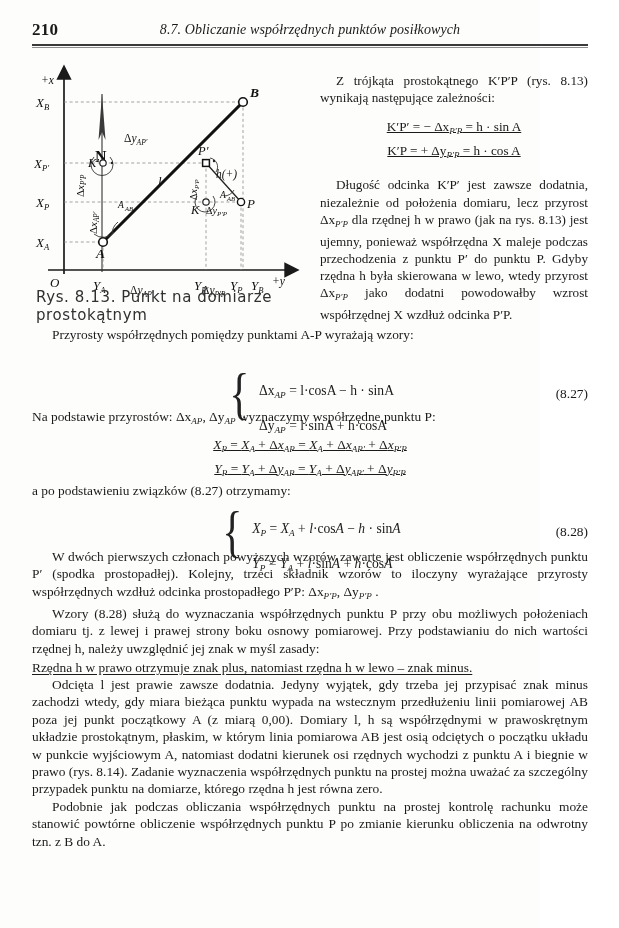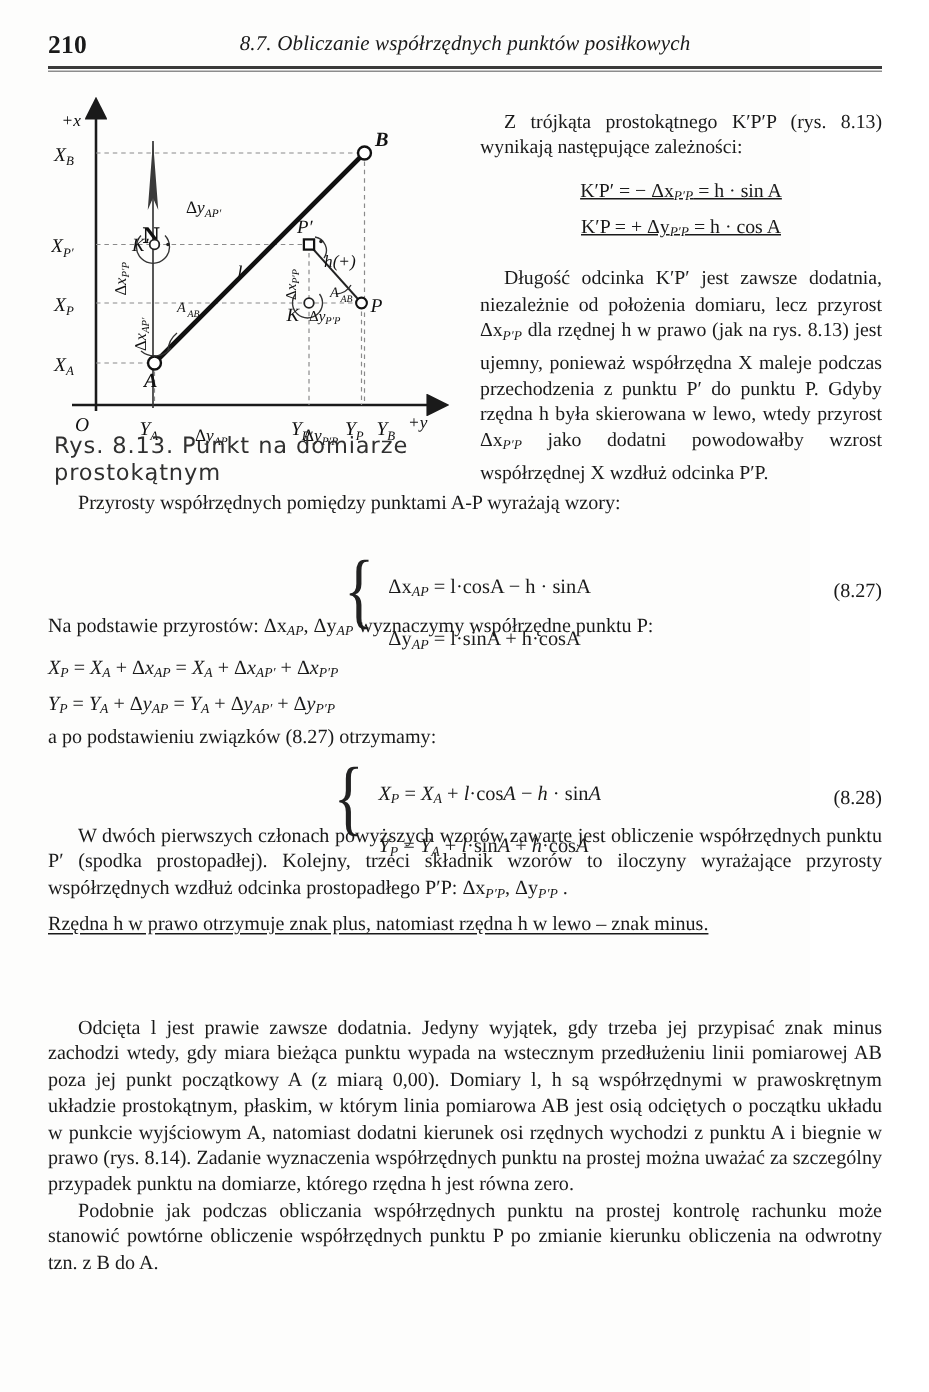--- a/index.html
+++ b/index.html
@@ -111,22 +111,23 @@
     left: 32px;
     width: 556px;
     font-size: 13.4px;
     line-height: 17.4px;
     text-align: justify;
   }
   .body p { margin: 0; }
   .indent { text-indent: 20px; }
 
   .eqline {
-    text-align: left;
+    text-align: center;
     line-height: 19px;
+    text-decoration: underline;
   }
 
   
   .eqwrap {
     position: relative;
     width: 556px;
   }
   .brace-eq {
     display: flex;
     align-items: center;
@@ -329,20 +330,21 @@
         </div>
       </div>
       <span class="eqno">(8.28)</span>
     </div>
   </div>
 
   <div class="body" style="top:548px;">
     <p class="indent">
       <span>W dwóch pierwszych członach powyższych wzorów zawarte jest obliczenie współrzędnych punktu P′ (spodka prostopadłej). Kolejny, trzeci składnik wzorów to iloczyny wyrażające przyrosty współrzędnych wzdłuż odcinka prostopadłego P′P: Δx</span><span class="sub">P′P</span><span>, Δy</span><span class="sub">P′P</span><span> .</span>
     </p>
+    <p class="indent">Wzory (8.28) służą do wyznaczania współrzędnych punktu P przy obu możliwych położeniach domiaru tj. z lewej i prawej strony boku osnowy pomiarowej. Przy podstawianiu do nich wartości rzędnej h, należy uwzględnić jej znak w myśl zasady:</p>
     <p class="underlined" style="margin-top:2px;">Rzędna h w prawo otrzymuje znak plus, natomiast rzędna h w lewo – znak minus.</p>
   </div>
 
   <div class="body" style="top:676px;">
     <p class="indent">Odcięta l jest prawie zawsze dodatnia. Jedyny wyjątek, gdy trzeba jej przypisać znak minus zachodzi wtedy, gdy miara bieżąca punktu wypada na wstecznym przedłużeniu linii pomiarowej AB poza jej punkt początkowy A (z miarą 0,00). Domiary l, h są współrzędnymi w prawoskrętnym układzie prostokątnym, płaskim, w którym linia pomiarowa AB jest osią odciętych o początku układu w punkcie wyjściowym A, natomiast dodatni kierunek osi rzędnych wychodzi z punktu A i biegnie w prawo (rys. 8.14). Zadanie wyznaczenia współrzędnych punktu na prostej można uważać za szczególny przypadek punktu na domiarze, którego rzędna h jest równa zero.</p>
     <p class="indent">Podobnie jak podczas obliczania współrzędnych punktu na prostej kontrolę rachunku może stanowić powtórne obliczenie współrzędnych punktu P po zmianie kierunku obliczenia na odwrotny tzn. z B do A.</p>
   </div>
 
 </div>
 

